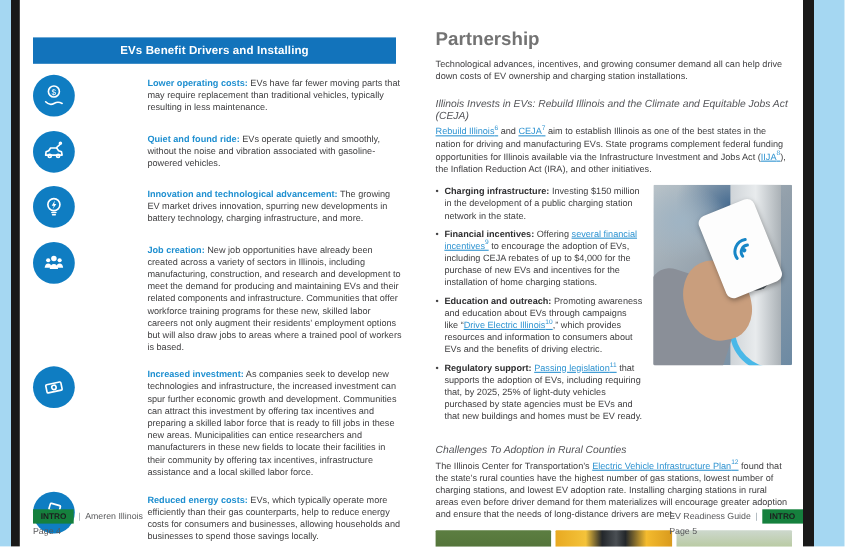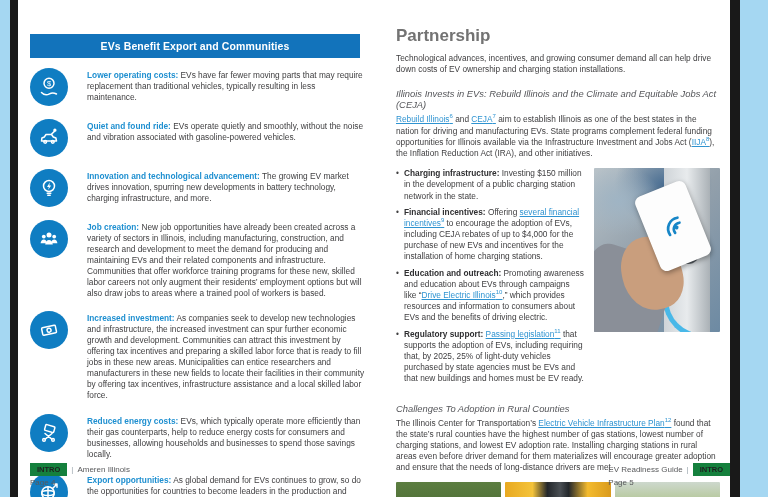--- a/index.html
+++ b/index.html
@@ -18,21 +18,21 @@
 
   
   .benefits-header{background:#1273bb;color:#fff;font-weight:bold;font-size:10.5px;
                    text-align:center;padding:6px 0;width:330px;letter-spacing:.1px;}
   .benefit-list{margin-top:10px;display:flex;flex-direction:column;gap:12.5px;}
   .benefit-item{display:flex;gap:19px;align-items:flex-start;}
   .benefit-icon{flex:0 0 38px;width:38px;height:38px;border-radius:50%;background:#0f7dc2;
                 display:flex;align-items:center;justify-content:center;}
   .benefit-icon svg{width:24px;height:24px;stroke:#fff;fill:none;stroke-width:1.5;
                     stroke-linecap:round;stroke-linejoin:round;}
-  .benefit-text{font-size:8.3px;line-height:1.33;width:278px;padding-top:2px;}
+  .benefit-text{font-size:8.3px;line-height:1.33;width:278px;padding-top:2px;margin-left:47px;}
   .benefit-lead{color:#1e8fd0;font-weight:bold;}
 
   
   .footer{position:absolute;bottom:10px;font-size:8px;color:#58595b;}
   .footer-left{left:12px;}
   .footer-right{right:0;text-align:left;}
   .footer-row{display:flex;align-items:center;gap:4px;}
   .footer-right .footer-row{justify-content:flex-end;}
   .badge{background:#15803d;color:#1d1d1f;font-weight:bold;font-size:7.5px;padding:2px 7px;}
   .footer .divider{color:#9aa6ad;}
@@ -82,21 +82,21 @@
 </head>
 <body>
 
 <div class="spread">
   <div class="band band-blue-left"></div>
   <div class="band band-black-left"></div>
   <div class="band band-black-right"></div>
   <div class="band band-blue-right"></div>
 
   <div class="page-left">
-    <div class="benefits-header">EVs Benefit Export and Communities</div>
+    <div class="benefits-header">EVs Benefit Drivers and Installing</div>
 
     <div class="benefit-list">
 
       <div class="benefit-item">
         <div class="benefit-icon">
           <svg viewBox="0 0 24 24">
               <circle cx="12" cy="8.2" r="5"></circle>
             <text x="12" y="11" text-anchor="middle" font-size="7.5" fill="#fff" stroke="none" font-family="Liberation Sans, sans-serif">$</text>
             <path d="M4.5 17.5c2.5 2.6 5.5 2.8 8 1.3c2.3-1.3 4.6-1.1 7 .2"></path>
             </svg>

